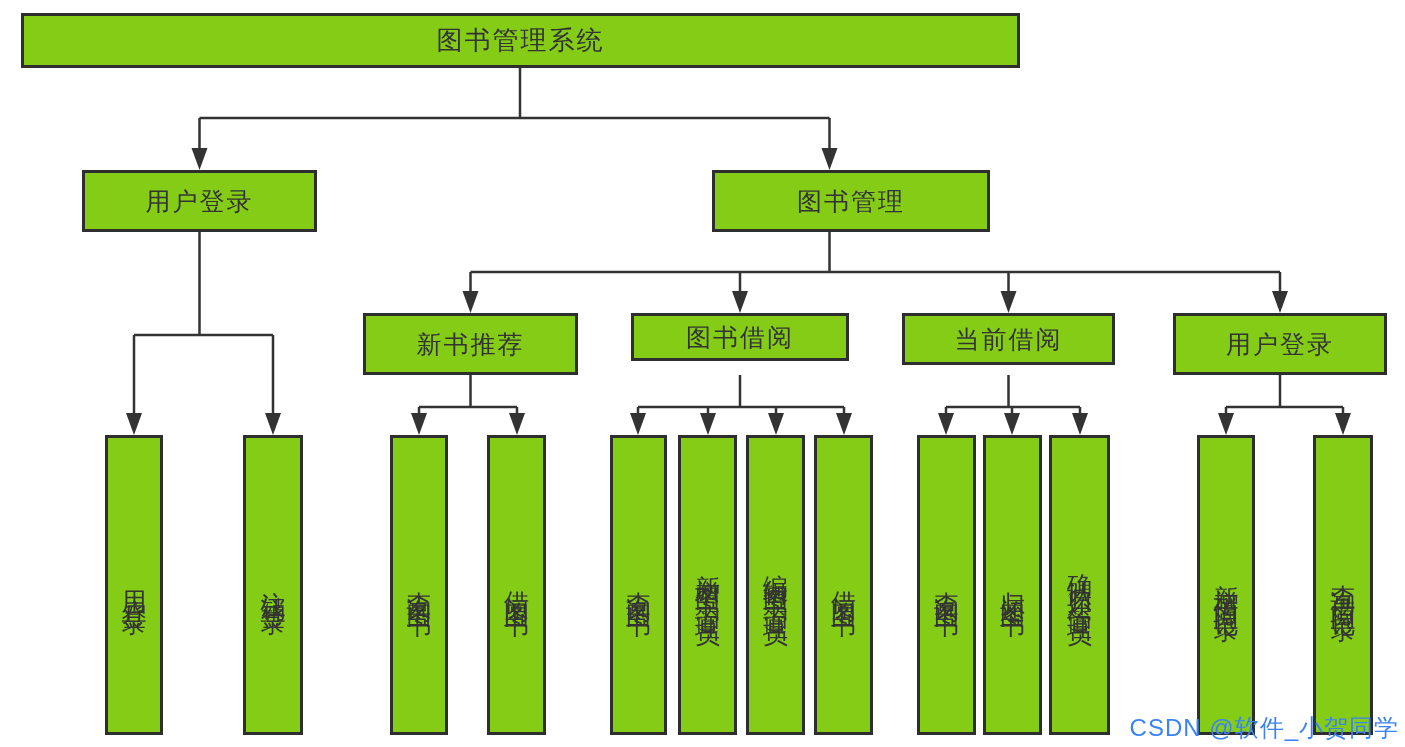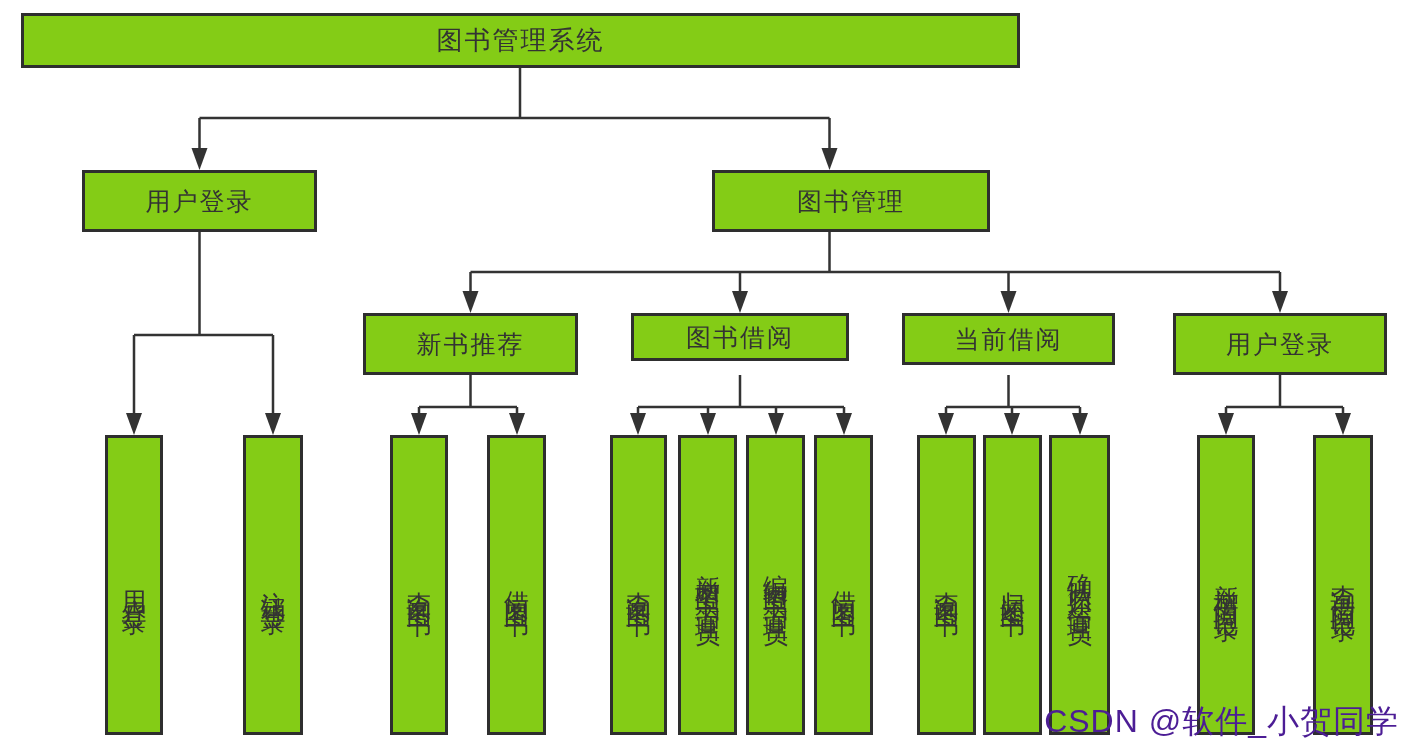--- a/index.html
+++ b/index.html
@@ -13,22 +13,22 @@
     position:absolute;background:#84cc16;border:3px solid #2e2e2e;
     box-sizing:border-box;display:flex;align-items:center;justify-content:center;
   }
   .h span{font-size:25px;letter-spacing:2px;white-space:nowrap;}
   .root span{font-size:26px;letter-spacing:2px;}
   .v span{
     writing-mode:vertical-rl;text-orientation:mixed;
     font-size:25px;letter-spacing:7px;line-height:1;white-space:nowrap;
   }
   .watermark{
-    position:absolute;right:6px;bottom:3px;font-size:32px;
-    color:#4c1d95;letter-spacing:1px;z-index:5;white-space:nowrap;
+    position:absolute;right:6px;bottom:3px;font-size:24px;
+    color:#3b82f6;letter-spacing:1px;z-index:5;white-space:nowrap;
   }
 </style>
 </head>
 <body>
 
 <div class="stage">
 
   <svg width="1405" height="747" viewBox="0 0 1405 747">
     <g stroke="#333333" stroke-width="2.5" fill="none">
       <path d="M520 68 V118 M199.5 118 H829.5 M199.5 118 V150 M829.5 118 V150"></path>

